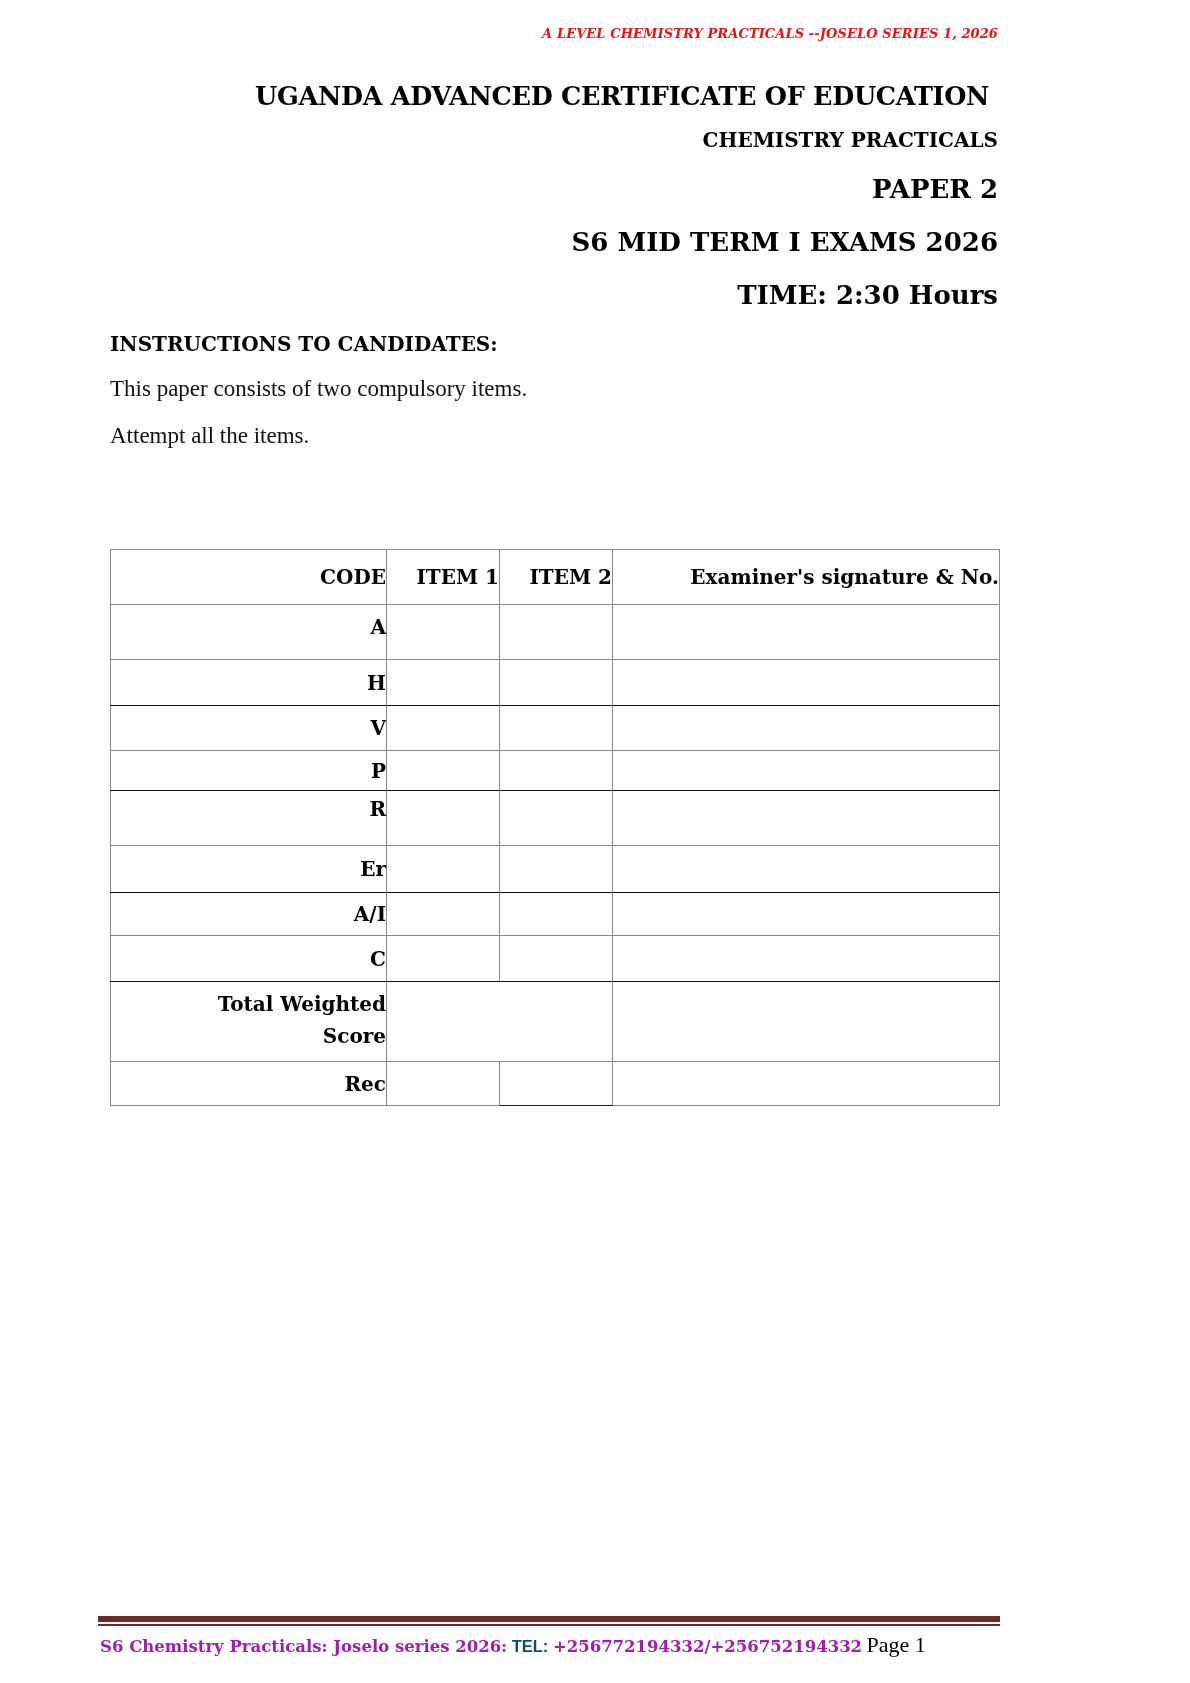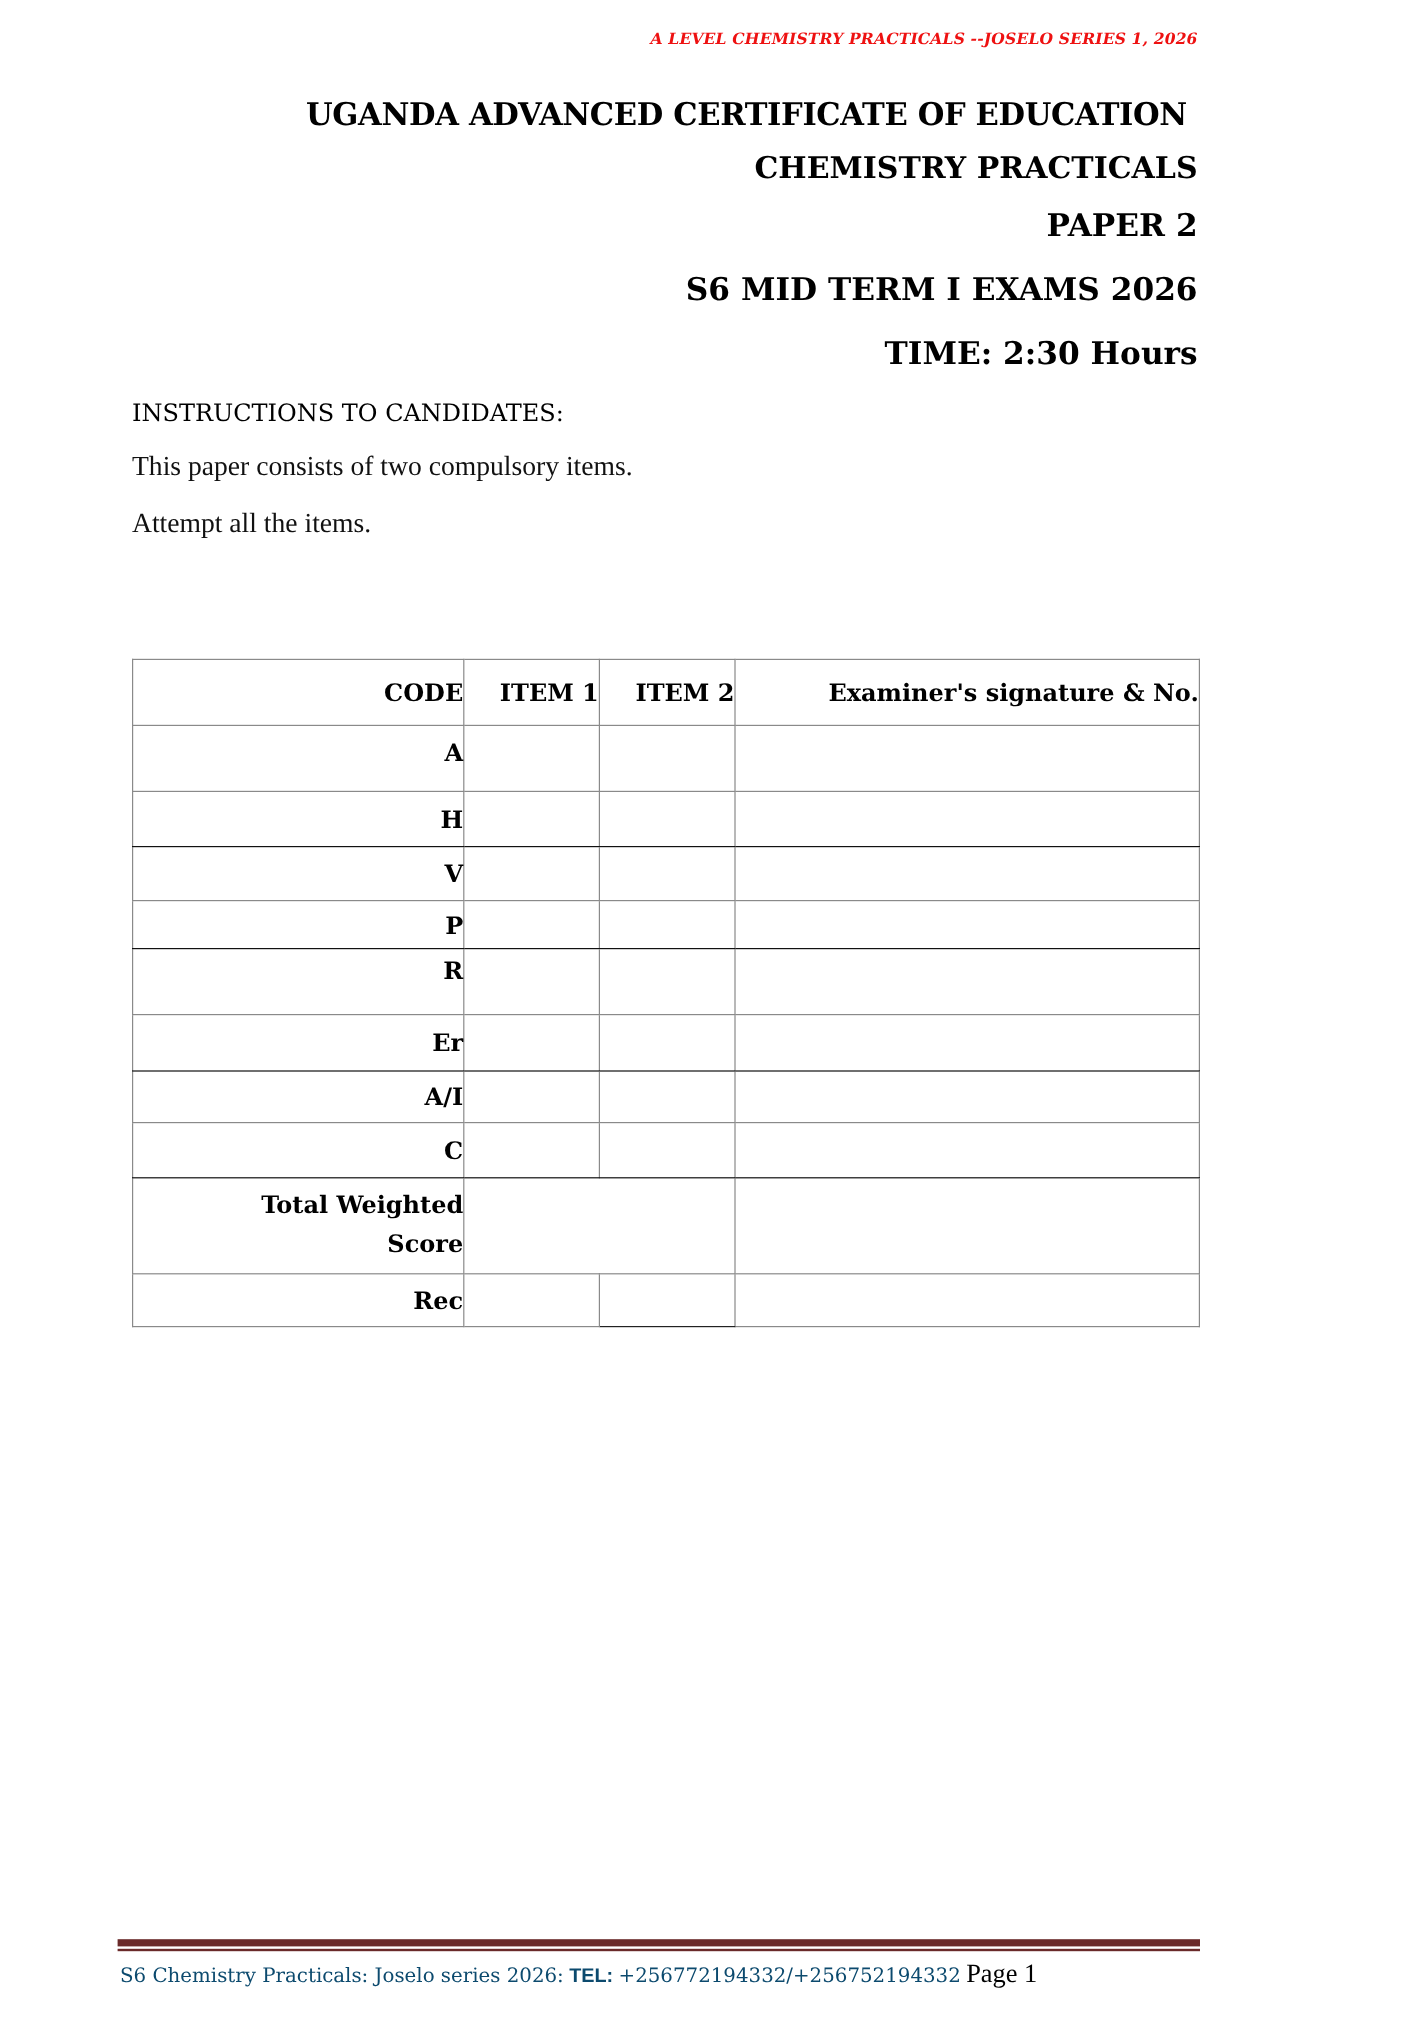--- a/index.html
+++ b/index.html
@@ -6,46 +6,46 @@
   body { width: 1190px; height: 1683px; position: relative; overflow: hidden; }
   .page { position: absolute; left: 0; top: 0; width: 1190px; height: 1683px; }
   .running-header {
     position: absolute; top: 26px; right: 192px;
     font-family: "DejaVu Serif", serif; font-weight: bold; font-style: italic;
     font-size: 13px; color: #ee1111; letter-spacing: 0.1px; white-space: nowrap;
   }
   .title-block { position: absolute; left: 110px; width: 888px; top: 74px; text-align: right;
     font-family: "DejaVu Serif", serif; font-weight: bold; color: #000; }
   .t1 { font-size: 26px; line-height: 44px; letter-spacing: -0.3px; transform: scaleX(0.98); }
-  .t2 { font-size: 25px; line-height: 44px; }
+  .t2 { font-size: 20px; line-height: 44px; }
   .t3 { font-size: 26px; line-height: 44px; margin-top: 5px; }
   .t4 { font-size: 26px; line-height: 44px; margin-top: 9px; }
   .t5 { font-size: 26px; line-height: 44px; margin-top: 9px; }
   .instr-head { position: absolute; left: 110px; top: 332px;
-    font-family: "DejaVu Serif", serif; font-weight: normal; font-size: 20px; color: #000; }
+    font-family: "DejaVu Serif", serif; font-weight: bold; font-size: 20px; color: #000; }
   .instr-line { position: absolute; left: 110px; font-family: "Liberation Serif", serif;
     font-size: 23px; color: #111; }
   table.score {
     position: absolute; left: 110px; top: 549px; width: 889px;
     border-collapse: collapse; table-layout: fixed;
     font-family: "DejaVu Serif", serif; font-weight: bold; color: #000;
   }
   table.score td, table.score th {
     border: 1px solid #8a8a8a; padding: 0; vertical-align: top; text-align: right;
   }
   table.score th { font-size: 20px; vertical-align: middle; }
   table.score td.code { font-size: 20px; padding-top: 10px; }
   table.score td.code.mid { vertical-align: middle; padding-top: 0; }
   .dark-bottom td { border-bottom-color: #111 !important; }
   table.score td.sig, table.score th.sig { border-left-color: #222; }
   .footer-rule-thick { position: absolute; left: 98px; width: 902px; top: 1616px; height: 6px; background: #6a2a2a; }
   .footer-rule-thin { position: absolute; left: 98px; width: 902px; top: 1624px; height: 2px; background: #6a2a2a; }
   .footer { position: absolute; left: 100px; top: 1632px; width: 900px; white-space: nowrap;
     font-size: 18px; }
-  .footer .red { color: #0c4a6e; font-family: "DejaVu Serif", serif; font-weight: normal; font-size: 16.5px; }
+  .footer .red { color: #a21caf; font-family: "DejaVu Serif", serif; font-weight: bold; font-size: 16.5px; }
   .footer .blk { color: #0c4a6e; font-family: Liberation Sans, sans-serif; font-weight: bold; font-size: 16.5px; }
   .footer .pg { color: #000; font-family: "Liberation Serif", serif; font-size: 22px; }
 </style>
 </head>
 <body>
 
 <div class="page">
 
   <div class="running-header">A LEVEL CHEMISTRY PRACTICALS --JOSELO SERIES 1, 2026</div>
 

